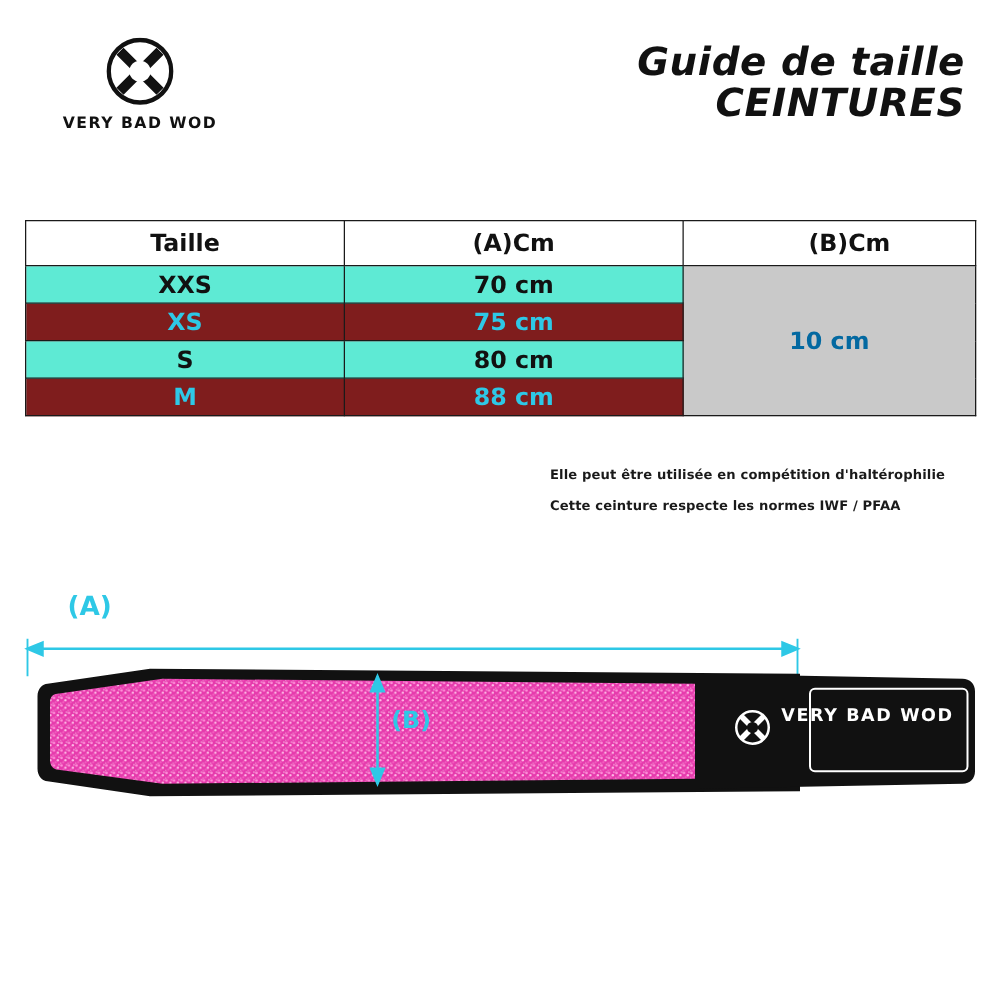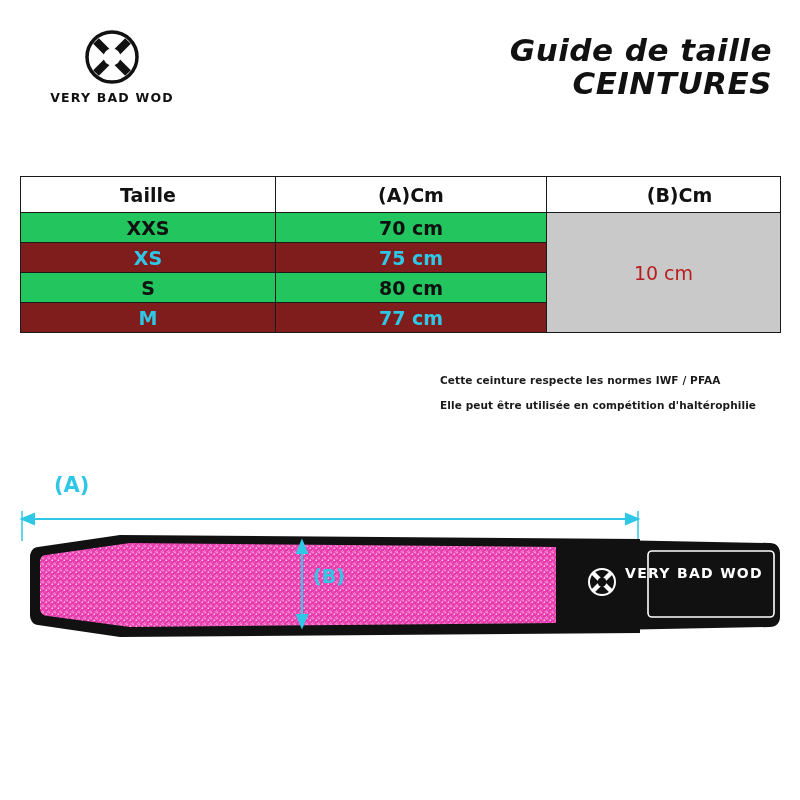--- a/index.html
+++ b/index.html
@@ -86,28 +86,28 @@
     color: #111;
     background: #ffffff;
   }
   .size-table td {
     height: 30px;
     font-size: 19px;
   }
   .col-size { width: 255px; }
   .col-a { width: 271px; }
   .col-b { width: 234px; padding-left: 33px; }
-  .row-grey td { background: #22c55e; }
+  .row-grey td { background: #5eead4; }
   .row-white td { background: #7f1d1d; }
   .cell-dark { color: #111; font-weight: bold; }
   .cell-cyan { color: #2ec8e6; font-weight: bold; }
   .cell-b {
     background: #c9c9c9 !important;
-    color: #b91c1c;
-    font-weight: normal;
+    color: #0369a1;
+    font-weight: bold;
     font-size: 19px;
     vertical-align: middle;
   }
 
   
   .notes {
     position: absolute;
     left: 440px;
     top: 374px;
     width: 330px;
@@ -199,28 +199,28 @@
       <tr class="row-white">
         <td class="cell-cyan">XS</td>
         <td class="cell-cyan">75 cm</td>
       </tr>
       <tr class="row-grey">
         <td class="cell-dark">S</td>
         <td class="cell-dark">80 cm</td>
       </tr>
       <tr class="row-white">
         <td class="cell-cyan">M</td>
-        <td class="cell-cyan">77 cm</td>
+        <td class="cell-cyan">88 cm</td>
       </tr>
     </tbody>
   </table>
 
   <div class="notes">
+    <div class="note">Elle peut être utilisée en compétition d'haltérophilie</div>
     <div class="note">Cette ceinture respecte les normes IWF / PFAA</div>
-    <div class="note">Elle peut être utilisée en compétition d'haltérophilie</div>
   </div>
 
   <div class="diagram">
 
     <div class="label-a">(A)</div>
     <div class="label-b">(B)</div>
     <div class="belt-logo-text">VERY BAD WOD</div>
 
     <svg width="800" height="230" viewBox="0 0 800 230">
       <defs>

